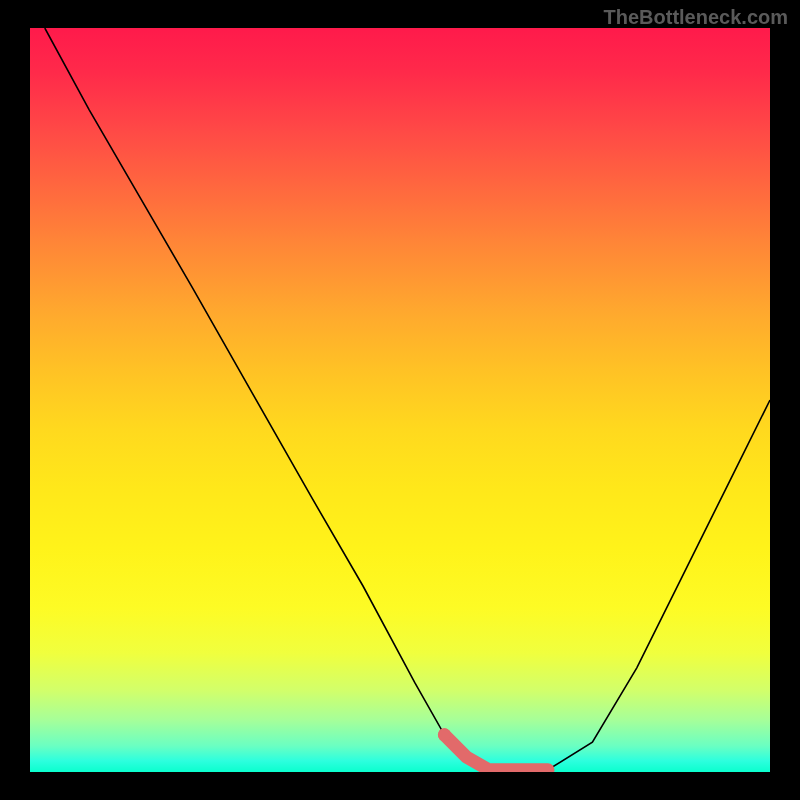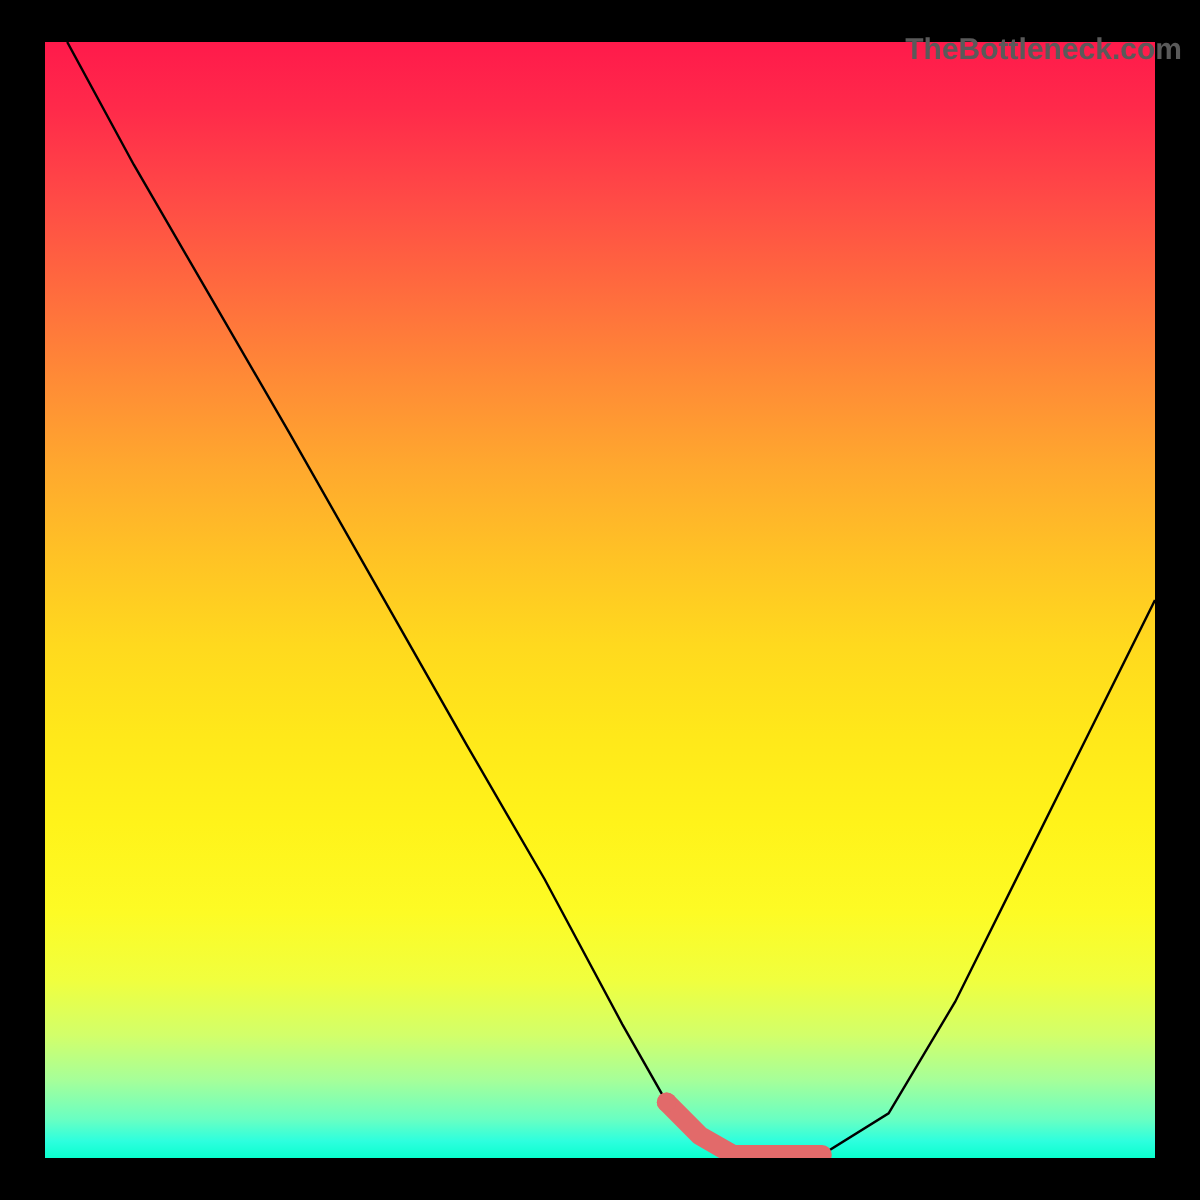--- a/index.html
+++ b/index.html
@@ -1,20 +1,20 @@
 <!DOCTYPE html>
 <html><head>
 <meta charset="utf-8">
 <style>
   * { margin: 0; padding: 0; box-sizing: border-box; }
   html, body { width: 800px; height: 800px; overflow: hidden; background: #000; }
   .container { position: relative; width: 800px; height: 800px; background: #000; }
   .watermark {
     position: absolute;
-    top: 22px;
+    top: 6px;
     right: 12px;
     font-family: Arial, sans-serif;
     font-size: 20px;
     font-weight: bold;
     color: #5a5a5a;
     z-index: 10;
   }
   .plot-area {
     position: absolute;
     left: 30px;

